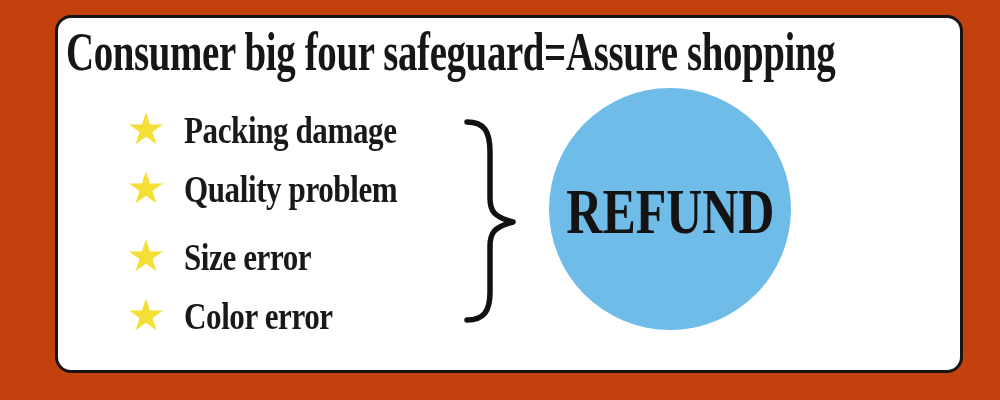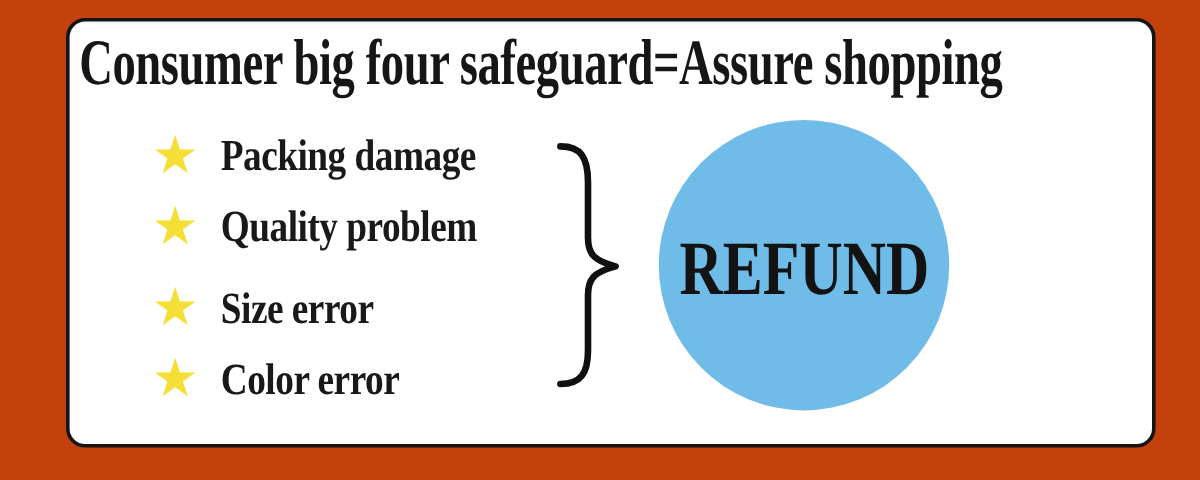--- a/index.html
+++ b/index.html
@@ -62,21 +62,21 @@
     transform-origin: left center;
     color: #191919;
   }
   .brace {
     position: absolute;
     left: 461px; top: 116px;
     width: 58px; height: 210px;
   }
   .refund-badge {
     position: absolute;
-    left: 549px; top: 100px;
+    left: 549px; top: 88px;
     width: 242px; height: 242px;
     border-radius: 50%;
     background: #6FBCE8;
     display: flex;
     align-items: center;
     justify-content: center;
   }
   .refund-label {
     font-size: 64px;
     font-weight: bold;

